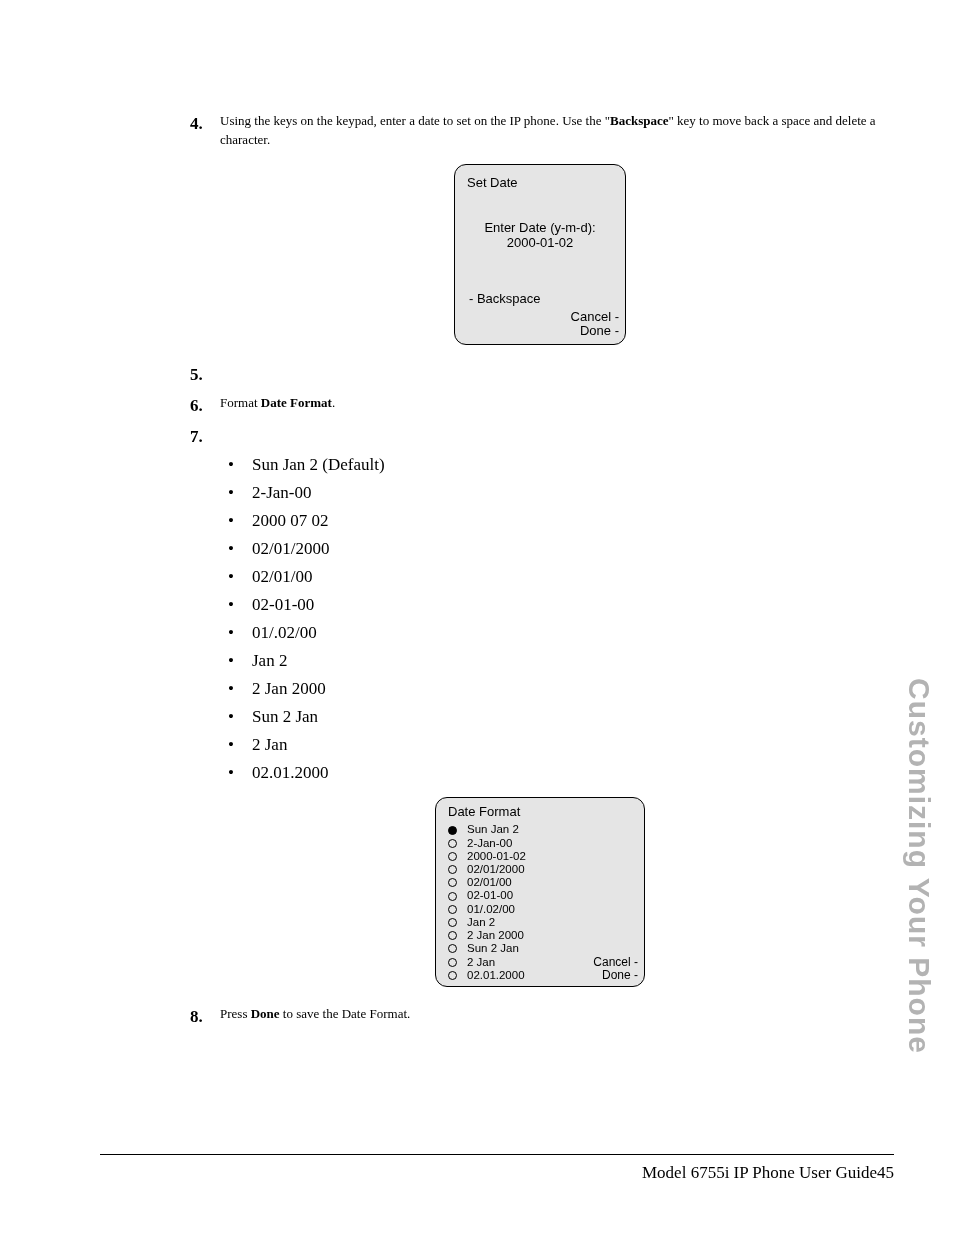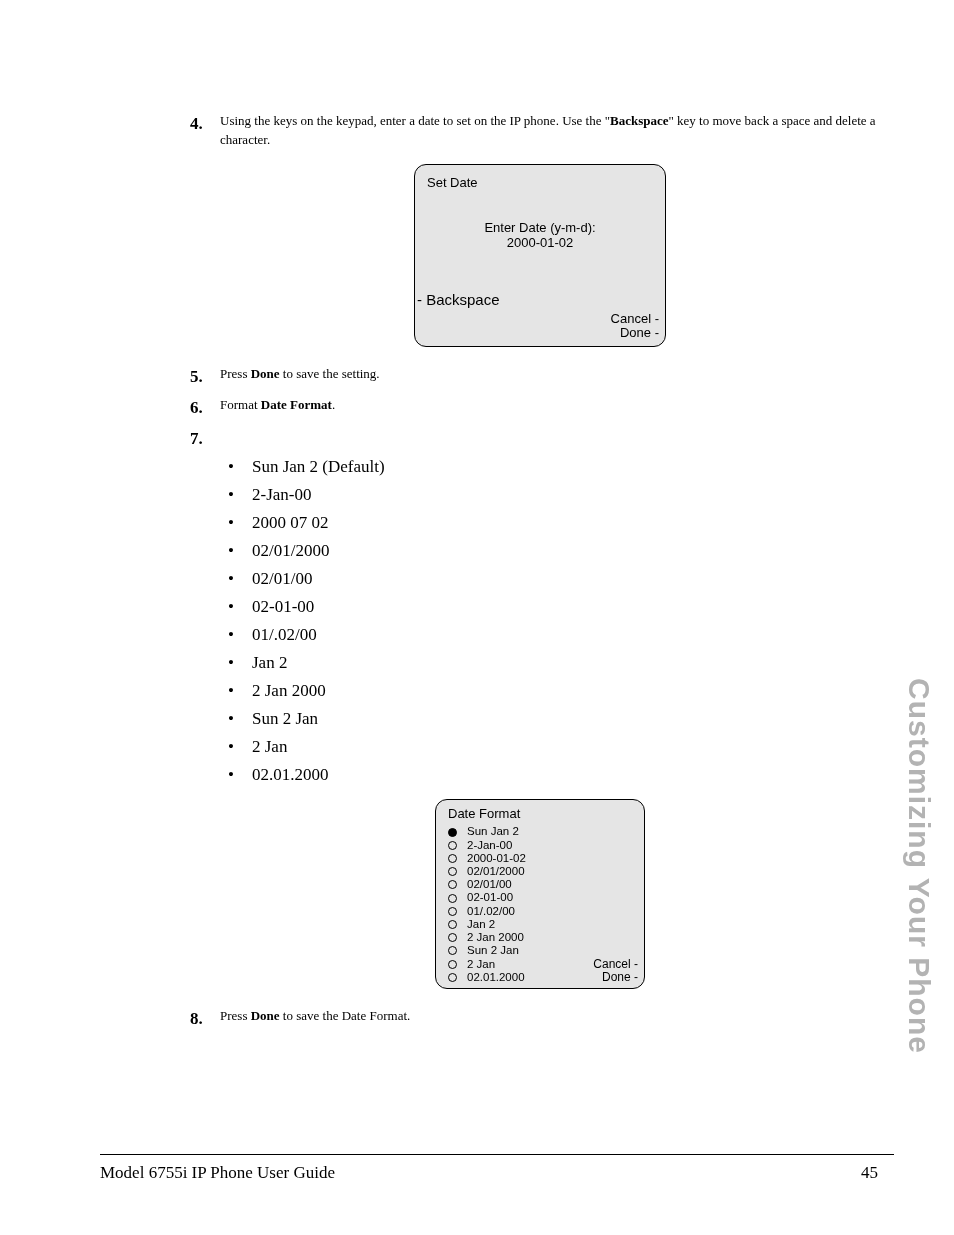--- a/index.html
+++ b/index.html
@@ -9,46 +9,46 @@
   .step-row { display: flex; margin-bottom: 6px; }
   .step-num { width: 30px; flex-shrink: 0; font-weight: bold; font-size: 17px; line-height: 1.45; }
   .step-body { font-size: 13px; line-height: 1.45; }
   .step-body .b { font-weight: bold; }
   .bullet-list { margin-left: 30px; margin-top: 6px; }
   .bullet-row { display: flex; align-items: baseline; margin-bottom: 8px; }
   .bullet-dot { width: 32px; flex-shrink: 0; font-size: 17px; text-align: left; padding-left: 8px; }
   .bullet-text { font-size: 17px; }
   .screen-wrap { display: flex; justify-content: center; margin: 14px 0 18px 0; }
   .phone-screen {
-    width: 252px; border: 1.5px solid #000; border-radius: 12px;
+    width: 172px; border: 1.5px solid #000; border-radius: 12px;
     background: #e5e5e5; font-family: "Segoe UI", Arial, sans-serif;
     padding: 8px 0 6px 0; position: relative;
   }
   .ps-title { font-size: 13px; padding: 2px 12px 14px 12px; }
   .ps-line  { font-size: 13px; padding: 0 12px; line-height: 1.2; text-align: center; }
   .ps-spacer { height: 40px; }
-  .ps-backspace { font-size: 15px; padding: 0 6px 0 2px; }
+  .ps-backspace { font-size: 13px; padding: 0 6px 0 14px; }
   .ps-right { text-align: right; font-size: 13px; padding: 0 6px; line-height: 1.1; }
   .phone-screen2 {
     width: 210px; border: 1.5px solid #000; border-radius: 12px;
     background: #e5e5e5; font-family: "Segoe UI", Arial, sans-serif;
     padding: 6px 0 4px 0; position: relative;
   }
   .ps2-title { font-size: 13px; padding: 0 12px 4px 12px; }
   .radio-row { display: flex; align-items: center; font-size: 11.5px; line-height: 1.15; padding: 0 12px; }
   .radio-ico { width: 9px; height: 9px; border: 1px solid #000; border-radius: 50%; margin-right: 10px; flex-shrink: 0; }
   .radio-filled { background: #000; }
   .ps2-right { position: absolute; right: 6px; bottom: 4px; text-align: right; font-size: 12px; line-height: 1.1; }
   .side-tab {
     position: absolute; right: 18px; top: 678px; writing-mode: vertical-rl;
     font-family: Arial, Helvetica, sans-serif; font-weight: bold; font-size: 30px;
     color: #b3b3b3; letter-spacing: 1px;
   }
   .footer-rule { position: absolute; left: 100px; right: 60px; bottom: 80px; border-top: 1px solid #000; }
-  .footer { position: absolute; left: 100px; right: 76px; bottom: 52px; display: flex; justify-content: space-between; font-size: 17px; }
+  .footer { position: absolute; left: 100px; right: 60px; bottom: 52px; display: flex; justify-content: flex-end; font-size: 17px; }
 </style>
 </head>
 <body>
 
 <div class="page">
   <div class="content">
 
     <div class="step-row">
       <div class="step-num">4.</div>
       <div class="step-body">
@@ -65,23 +65,20 @@
         <div class="ps-spacer"></div>
         <div class="ps-backspace">- Backspace</div>
         <div style="height:4px;"></div>
         <div class="ps-right">Cancel -</div>
         <div class="ps-right">Done -</div>
       </div>
     </div>
 
     <div class="step-row">
       <div class="step-num">5.</div>
-      <div class="step-body">
-        <span>Press </span><span class="b">Done</span><span> to save the setting.</span>
-      </div>
     </div>
 
     <div class="step-row">
       <div class="step-num">6.</div>
       <div class="step-body">
         <span>Format </span><span class="b">Date Format</span><span>.</span>
       </div>
     </div>
 
     <div class="step-row">

